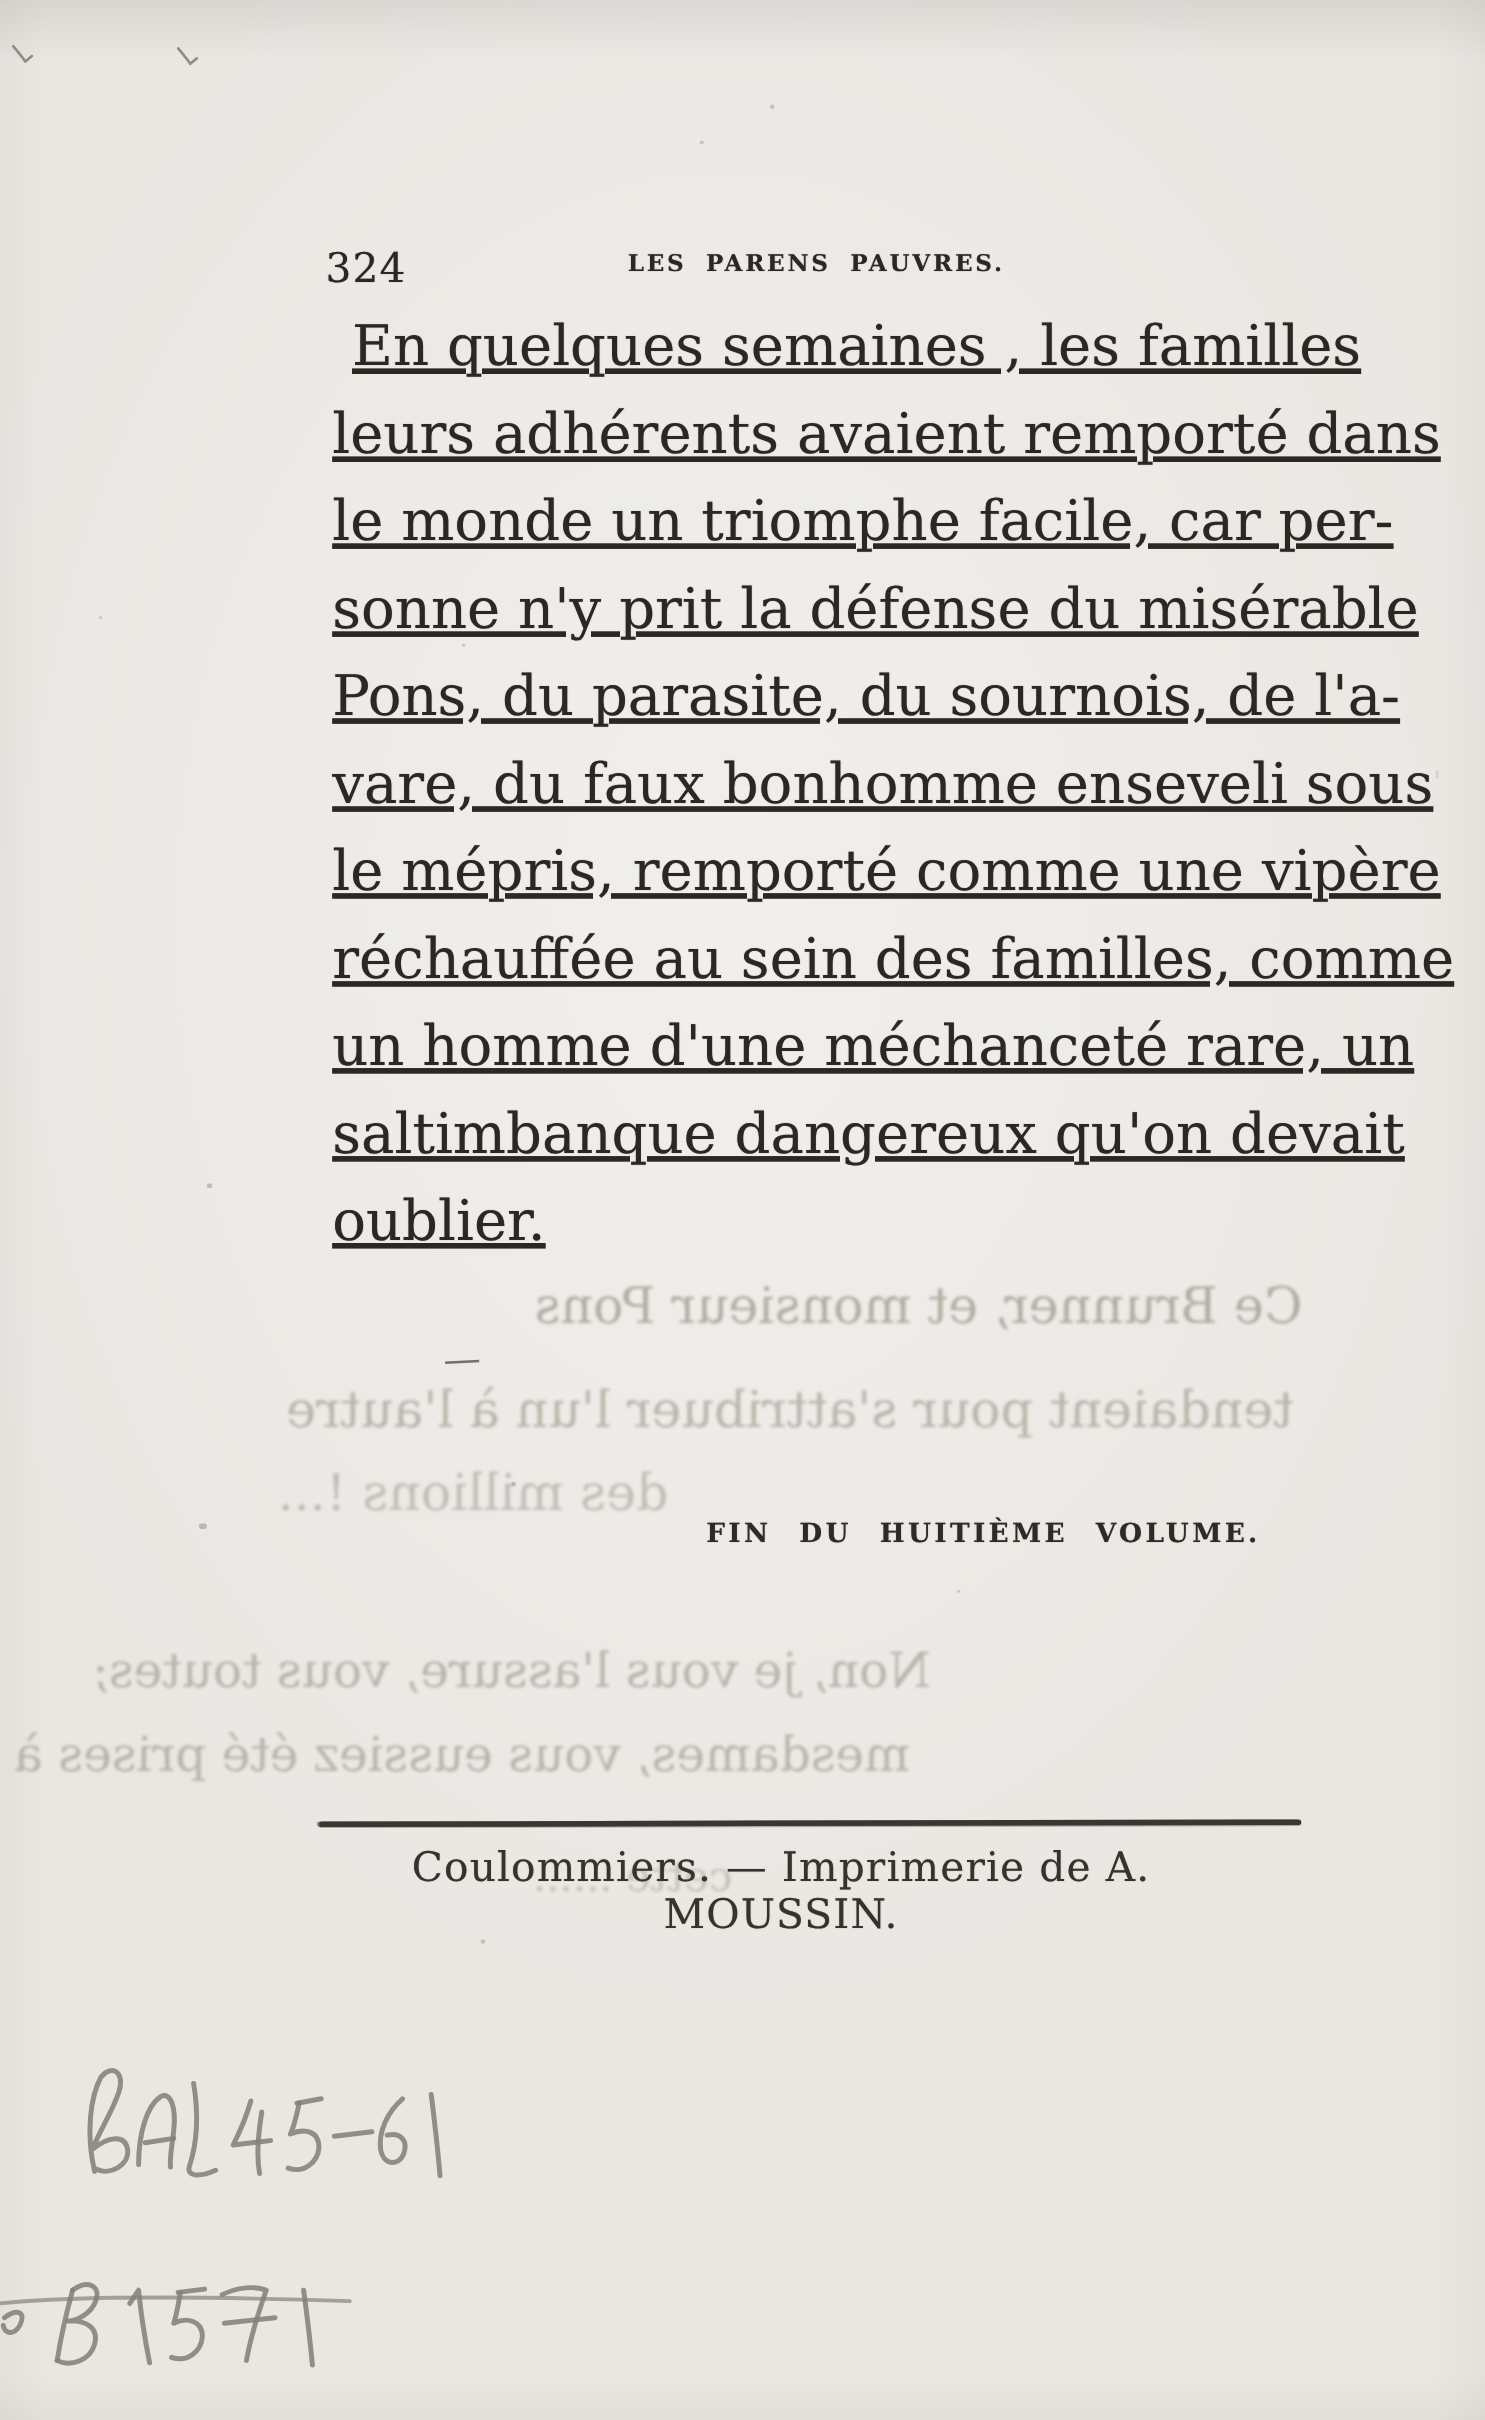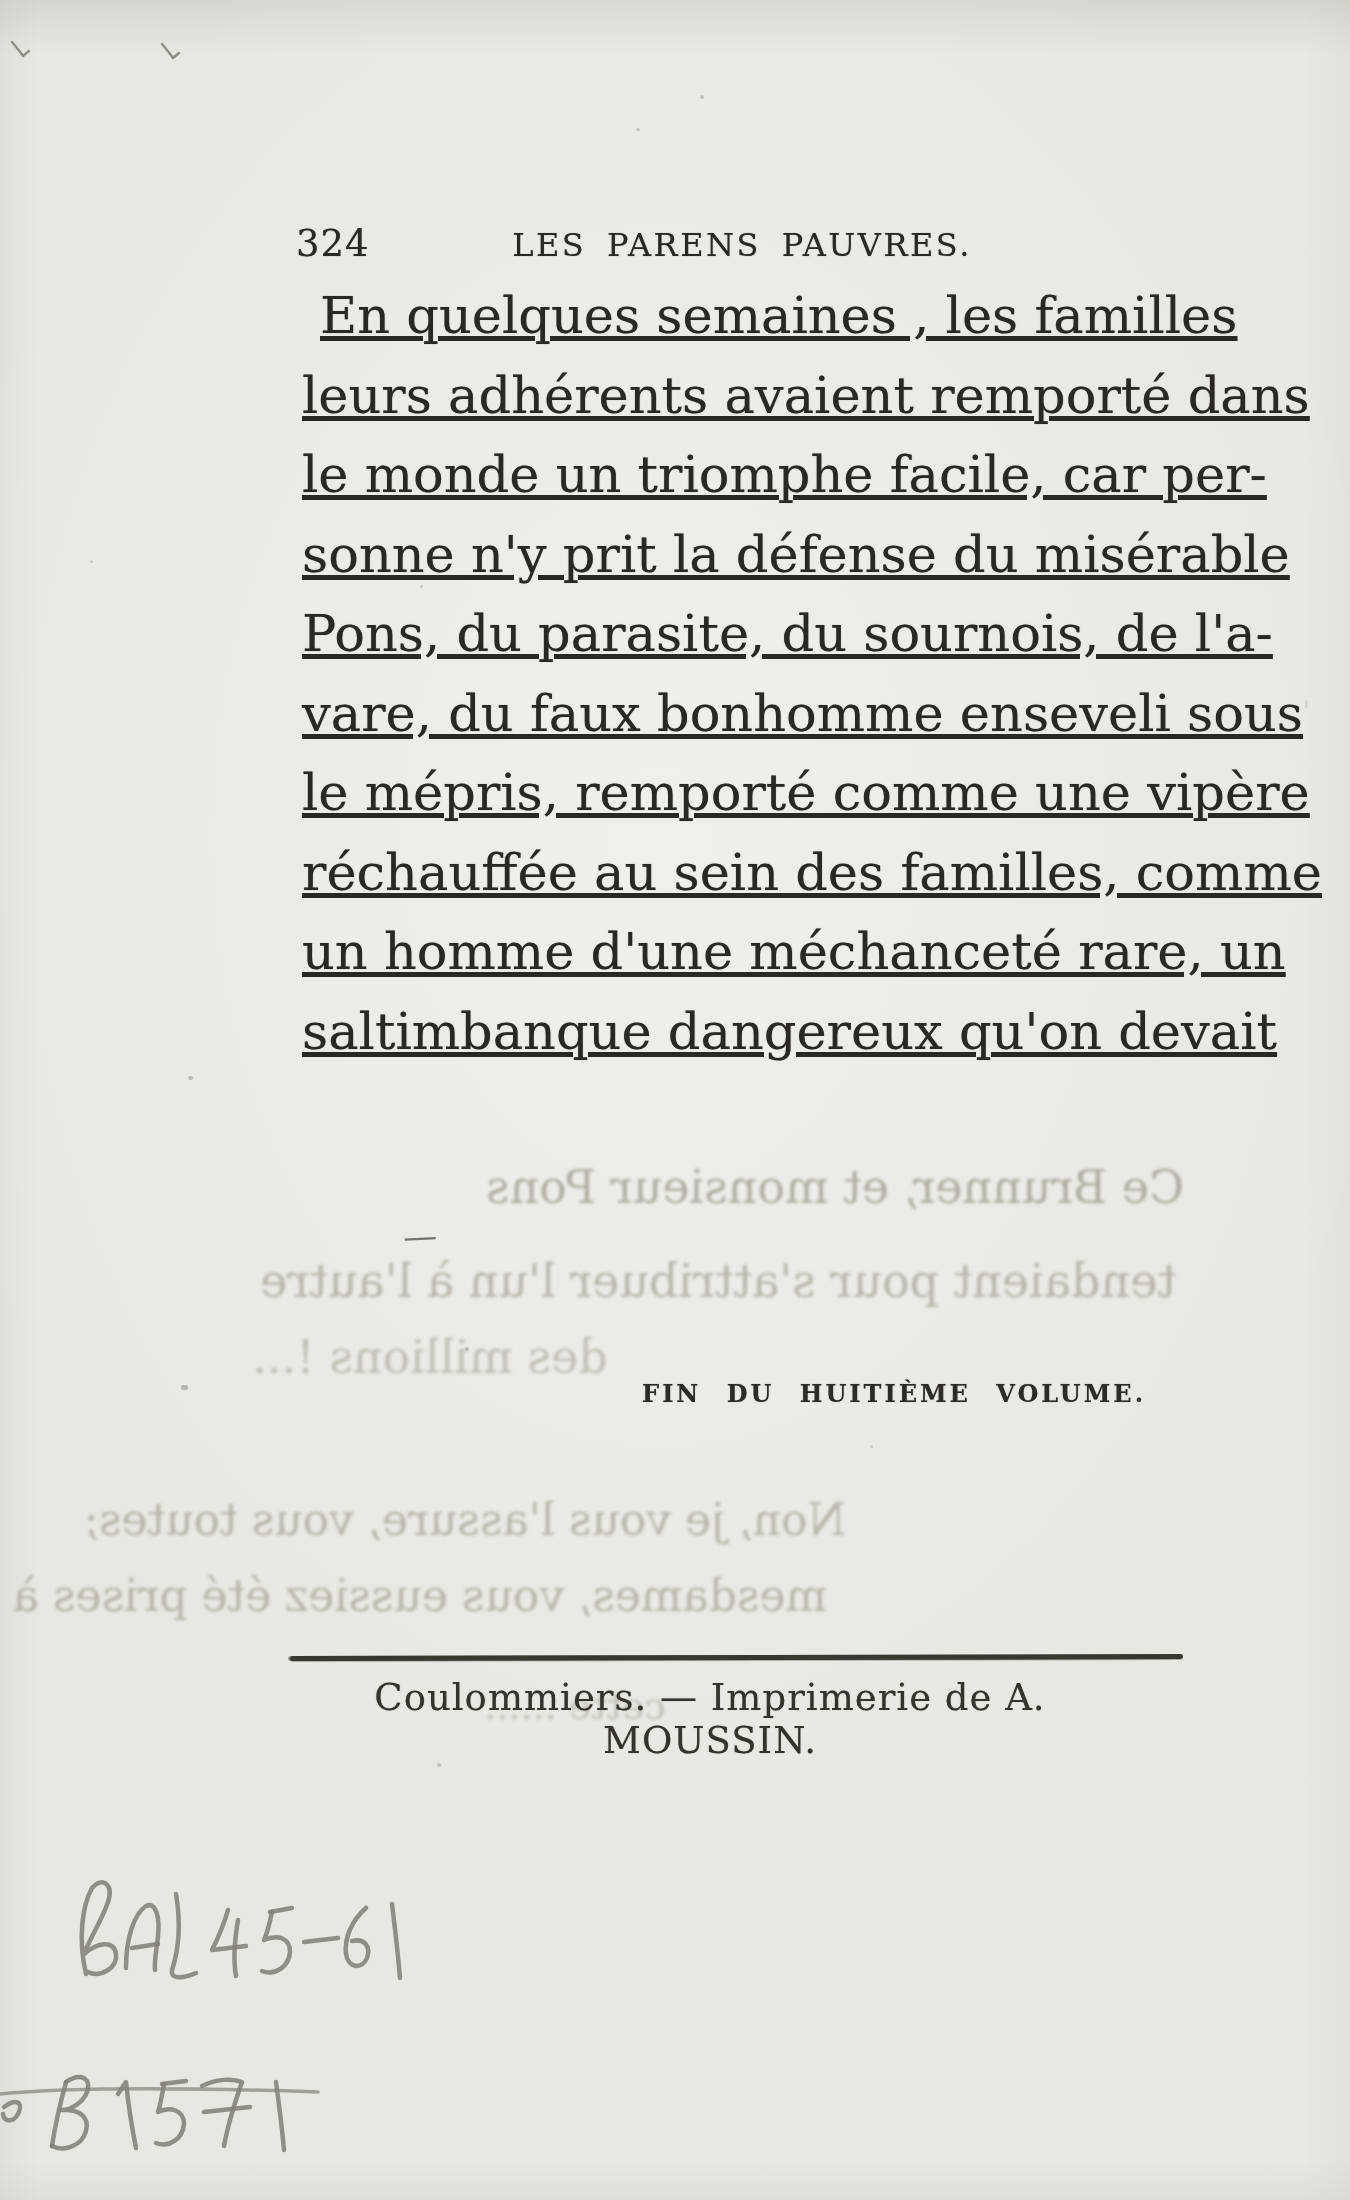--- a/index.html
+++ b/index.html
@@ -24,22 +24,22 @@
     position: absolute;
     left: 296px; top: 222px;
     font-size: 37px;
     letter-spacing: 1px;
     text-shadow: 0 0 1px rgba(43,39,35,0.55);
   }
   .running-title {
     position: absolute;
     left: 302px; top: 226px; width: 880px;
     text-align: center;
-    font-size: 32px;
-    font-weight: normal;
+    font-size: 21px;
+    font-weight: bold;
     letter-spacing: 2.5px;
     word-spacing: 8px;
     text-shadow: 0 0 1px rgba(43,39,35,0.5);
   }
   
   .body-block {
     position: absolute;
     left: 302px; top: 276px; width: 860px;
     font-size: 51px;
     text-shadow: 0 0 1px rgba(43,39,35,0.45);
@@ -154,20 +154,21 @@
     <div class="body-line first">En quelques semaines , les familles</div>
     <div class="body-line">leurs adhérents avaient remporté dans</div>
     <div class="body-line">le monde un triomphe facile, car per-</div>
     <div class="body-line">sonne n'y prit la défense du misérable</div>
     <div class="body-line">Pons, du parasite, du sournois, de l'a-</div>
     <div class="body-line">vare, du faux bonhomme enseveli sous</div>
     <div class="body-line">le mépris, remporté comme une vipère</div>
     <div class="body-line">réchauffée au sein des familles, comme</div>
     <div class="body-line">un homme d'une méchanceté rare, un</div>
     <div class="body-line">saltimbanque dangereux qu'on devait</div>
+    <div class="body-line last">oublier.</div>
   </div>
 
   <span class="sep-dash">—</span>
 
   <div class="fin-line">FIN DU HUITIÈME VOLUME.</div>
 
   <div class="footer-rule"></div>
   <div class="imprint">Coulommiers. — Imprimerie de A. MOUSSIN.</div>
 
   <svg class="pencil-svg" style="left:70px; top:1876px;" width="350" height="122" viewBox="0 0 350 122">

